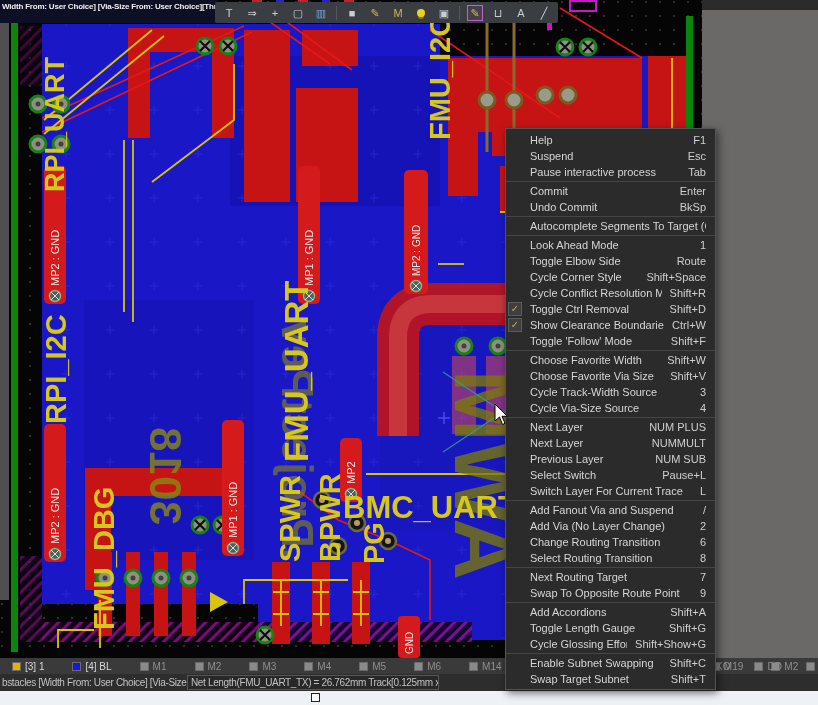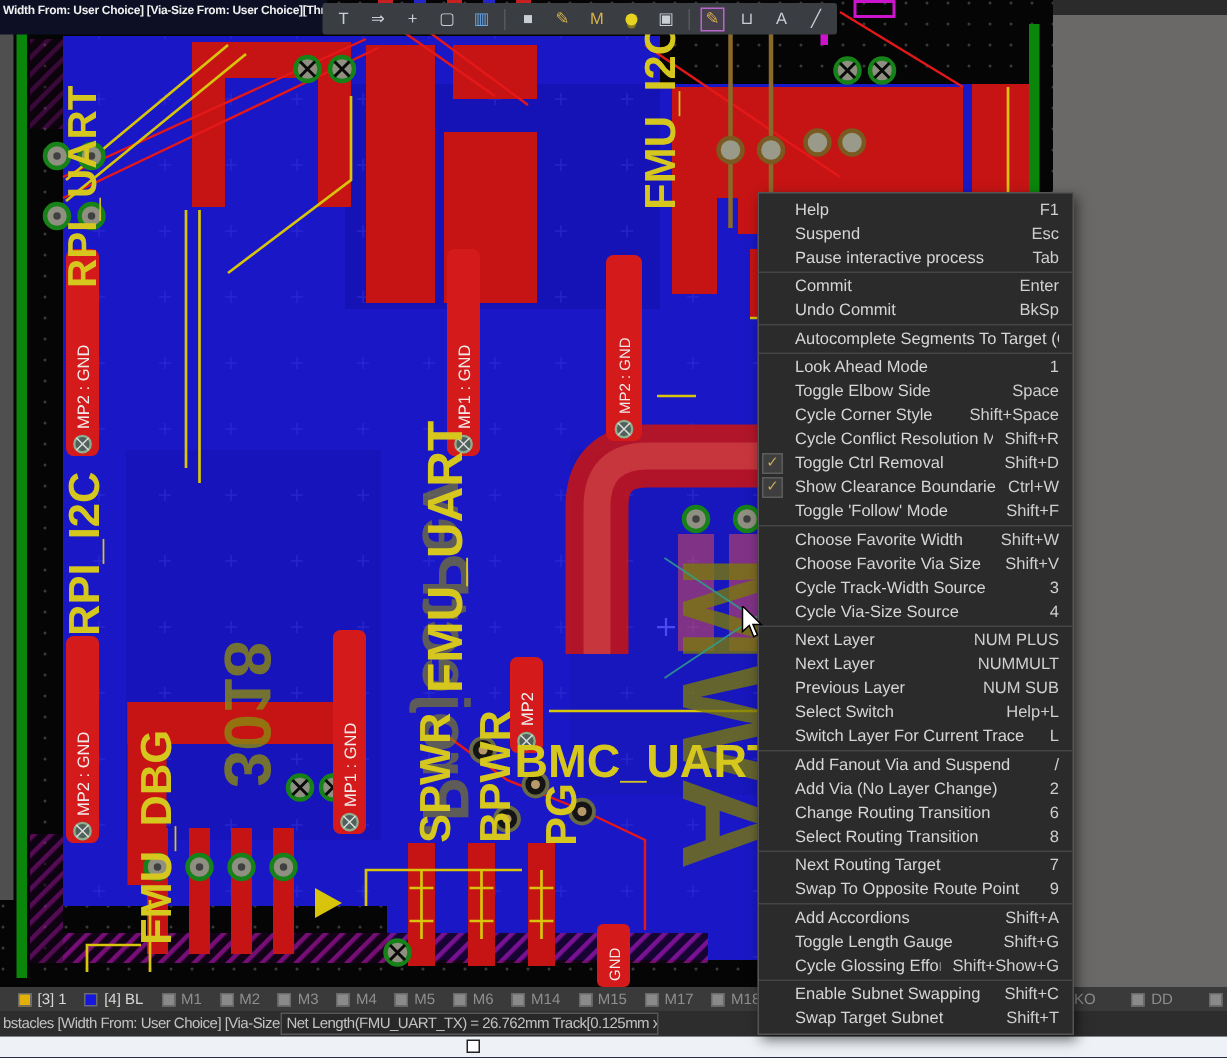--- a/index.html
+++ b/index.html
@@ -38,21 +38,21 @@
       padding:0 9px 0 24px;display:flex;white-space:nowrap;}
   .mi .lbl{flex:1;overflow:hidden;}
   .mi .sc{color:#cfcfcf;margin-left:8px;}
   .mi .chk{position:absolute;left:2px;top:1px;width:14px;height:14px;background:#3e3e3e;
       border:1px solid #5c5c5c;color:#c9a85a;font-size:10px;line-height:12px;text-align:center;}
   .msep{height:1px;background:#454545;margin:1px 0;}
 
   
   .layerbar{position:absolute;left:0;top:658px;width:818px;height:16px;background:#3a3a3a;z-index:4;
             display:flex;align-items:center;font-size:10px;color:#8f8f8f;}
-  .lgroup{display:flex;align-items:center;gap:12px;padding-left:12px;}
+  .lgroup{display:flex;align-items:center;gap:28px;padding-left:12px;}
   .lchip{display:flex;align-items:center;gap:4px;white-space:nowrap;}
   .lsq{width:9px;height:9px;border:1px solid #6a6a6a;background:#8a8a8a;}
   .lchip.active{color:#d8d8d8;}
   .rgroup{position:absolute;left:716px;top:0;height:16px;display:flex;align-items:center;gap:24px;}
 
   
   .statusbar{position:absolute;left:0;top:674px;width:818px;height:17px;background:#2d2d2d;z-index:4;
              display:flex;align-items:center;font-size:10px;color:#c2c2c2;letter-spacing:-0.35px;}
   .st-left{width:187px;overflow:hidden;white-space:nowrap;padding-left:2px;}
   .st-right{width:252px;overflow:hidden;white-space:nowrap;border:1px solid #565656;background:#282828;
@@ -391,21 +391,21 @@
     <div class="mi">
         <span class="lbl">Autocomplete Segments To Target (Ctrl+Click)</span>
       </div>
     <div class="msep"></div>
     <div class="mi">
         <span class="lbl">Look Ahead Mode</span>
         <span class="sc">1</span>
       </div>
     <div class="mi">
         <span class="lbl">Toggle Elbow Side</span>
-        <span class="sc">Space</span>
+        <span class="sc">Route</span>
       </div>
     <div class="mi">
         <span class="lbl">Cycle Corner Style</span>
         <span class="sc">Shift+Space</span>
       </div>
     <div class="mi">
         <span class="lbl">Cycle Conflict Resolution Mode</span>
         <span class="sc">Shift+R</span>
       </div>
     <div class="mi">
@@ -447,21 +447,21 @@
     <div class="mi">
         <span class="lbl">Next Layer</span>
         <span class="sc">NUMMULT</span>
       </div>
     <div class="mi">
         <span class="lbl">Previous Layer</span>
         <span class="sc">NUM SUB</span>
       </div>
     <div class="mi">
         <span class="lbl">Select Switch</span>
-        <span class="sc">Help+L</span>
+        <span class="sc">Pause+L</span>
       </div>
     <div class="mi">
         <span class="lbl">Switch Layer For Current Trace</span>
         <span class="sc">L</span>
       </div>
     <div class="msep"></div>
     <div class="mi">
         <span class="lbl">Add Fanout Via and Suspend</span>
         <span class="sc">/</span>
       </div>

